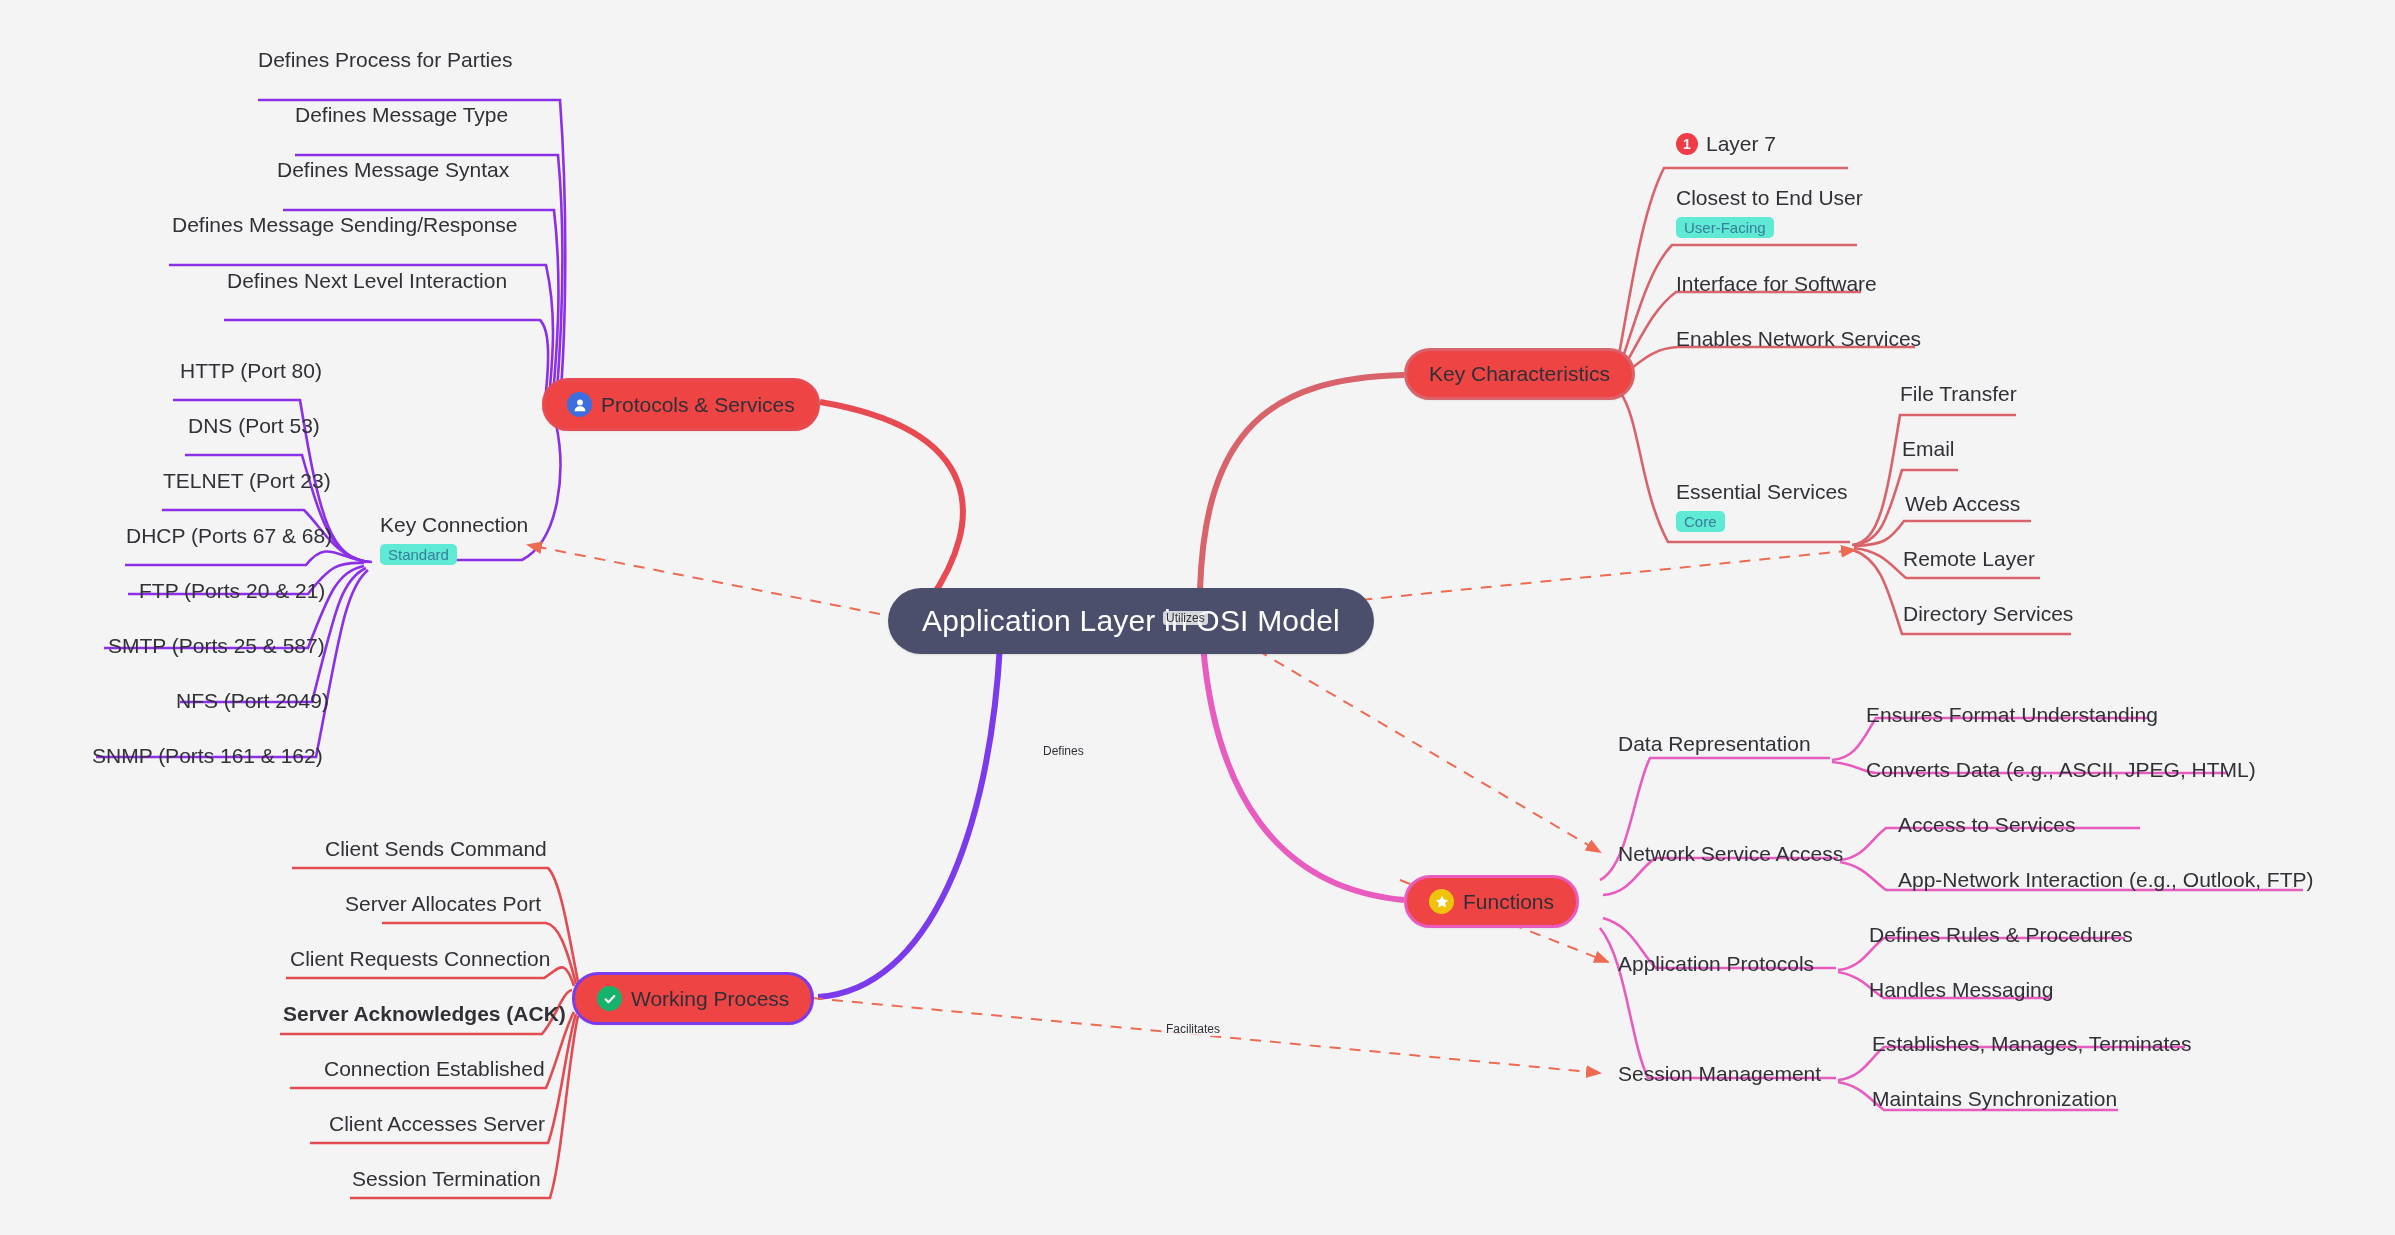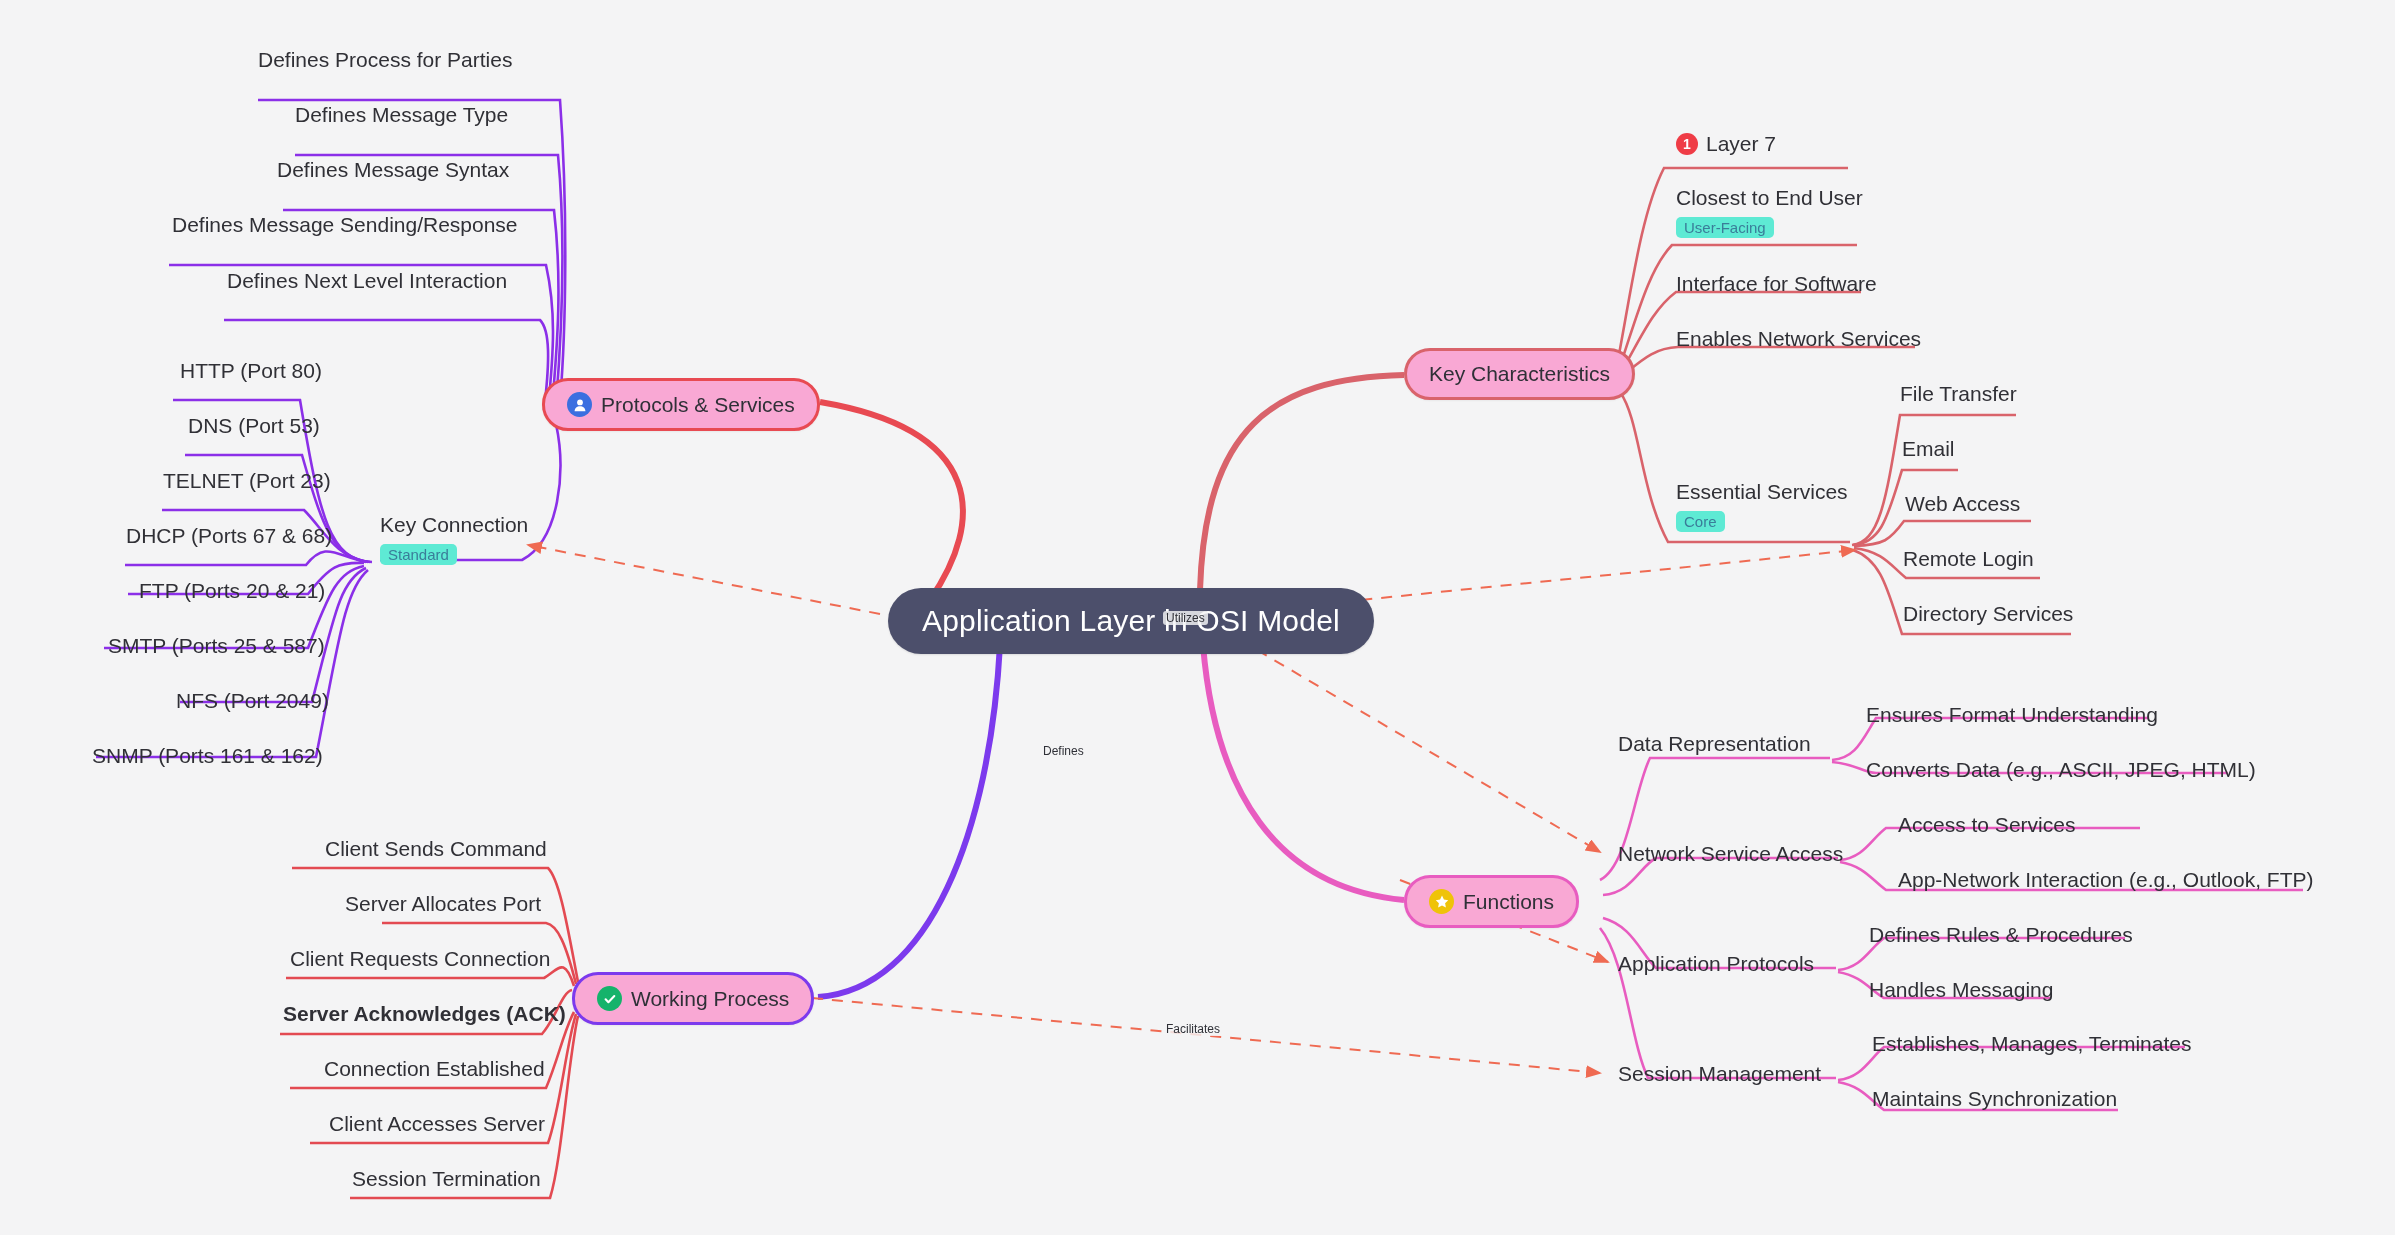--- a/index.html
+++ b/index.html
@@ -20,21 +20,21 @@
   .root-node{
     background:#4c4f6b;color:#ffffff;
     border-radius:34px;
     font-size:30px;
     padding:16px 34px;
     letter-spacing:.2px;
     box-shadow:0 1px 2px rgba(0,0,0,.10);
   }
 
   .branch-node{
-    background:#f9a8d4;
+    background:#ef4444;
     border-radius:26px;
     font-size:21px;
     color:#2f3037;
     padding:11px 22px;
     display:flex;align-items:center;gap:9px;
     box-shadow:0 1px 2px rgba(0,0,0,.05);
   }
   .branch-node.red{border:3px solid #e84a52;}
   .branch-node.salmon{border:3px solid #d9636b;}
   .branch-node.purple{border:3px solid #7c3aed;}
@@ -235,21 +235,21 @@
   <div class="node text-node" style="left:1676px;top:327px;">Enables Network Services</div>
 
   <div class="node" style="left:1676px;top:480px;">
     <div class="text-node">Essential Services</div>
     <div class="tag">Core</div>
   </div>
 
   <div class="node text-node" style="left:1900px;top:382px;">File Transfer</div>
   <div class="node text-node" style="left:1902px;top:437px;">Email</div>
   <div class="node text-node" style="left:1905px;top:492px;">Web Access</div>
-  <div class="node text-node" style="left:1903px;top:547px;">Remote Login</div>
+  <div class="node text-node" style="left:1903px;top:547px;">Remote Layer</div>
   <div class="node text-node" style="left:1903px;top:602px;">Directory Services</div>
 
   <div class="node branch-node pink" style="left:1404px;top:875px;">
     <span class="chip gold">
       <svg width="16" height="16" viewBox="0 0 16 16">
         <path d="M8 1.6l1.9 4 4.3.6-3.1 3 .8 4.3L8 11.5 4.1 13.5l.8-4.3-3.1-3 4.3-.6z" fill="#fff"></path>
       </svg>
     </span>
     <span>Functions</span>
   </div>

